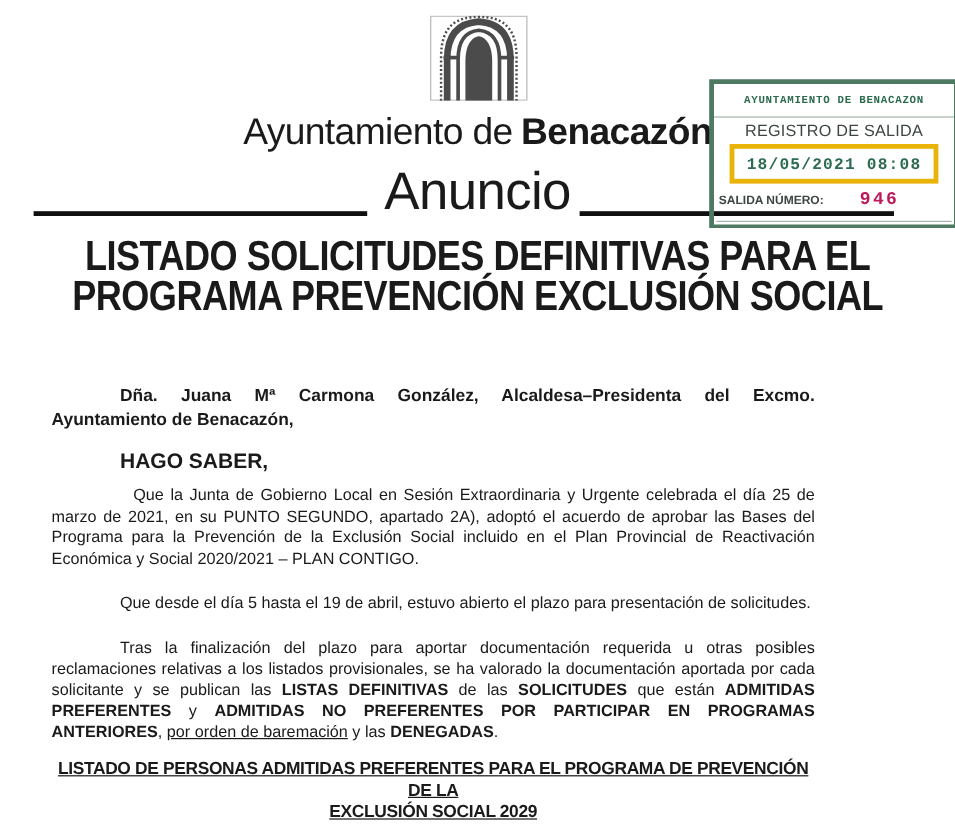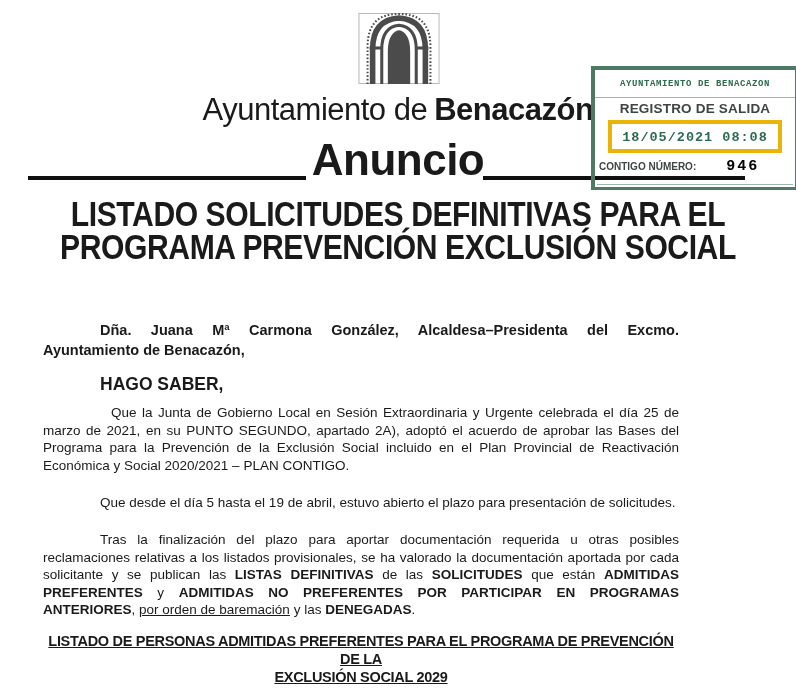--- a/index.html
+++ b/index.html
@@ -13,51 +13,51 @@
   .logo { position:absolute; left:358px; top:13px; width:82px; height:71px; }
 
   .doc-title {
     position:absolute; top:92px; left:0; width:100%;
     text-align:center; font-size:31px; letter-spacing:-0.5px; white-space:nowrap;
   }
   .doc-title .t-bold { font-weight:bold; margin-left:7px; }
 
   .banner-text {
     position:absolute; top:135px; left:0; width:100%;
-    text-align:center; font-size:44px; font-weight:bold; letter-spacing:-0.5px;
+    text-align:center; font-size:44px; font-weight:normal; letter-spacing:-0.5px;
   }
   .rule { position:absolute; top:176px; height:4px; background:#101010; }
   .rule-left  { left:28px;  width:278px; }
   .rule-right { left:483px; width:262px; }
 
   
   .stamp {
     position:absolute; left:591px; top:66px; width:208px; height:124px;
     border:4px solid #4e7a64; border-bottom-width:3px; box-sizing:border-box;
     background:transparent; z-index:3;
     font-family:"Liberation Mono", monospace;
   }
   .stamp-org {
     margin-top:9px; text-align:center; font-size:9px; font-weight:bold;
     color:#2d6b4f; letter-spacing:0.6px; white-space:nowrap;
   }
   .stamp-divider { border-top:1px solid #a3b5a8; margin-top:8px; }
   .stamp-registry {
     font-family:"Liberation Sans", sans-serif; text-align:center;
-    font-weight:bold; font-size:13.5px; color:#3e4642; margin-top:3px; letter-spacing:0.2px;
+    font-weight:normal; font-size:13.5px; color:#3e4642; margin-top:3px; letter-spacing:0.2px;
   }
   .stamp-datebox {
     margin:4px 13px 0 13px; border:4px solid #eab308; text-align:center; padding:4px 0 3px 0;
   }
   .stamp-date { font-size:13.5px; font-weight:bold; color:#2d6b52; letter-spacing:1px; white-space:nowrap; }
   .stamp-number-row { display:flex; align-items:baseline; margin:5px 4px 0 4px; }
   .stamp-number-label {
     font-family:"Liberation Sans", sans-serif; font-size:10px; font-weight:bold; color:#3e4642; white-space:nowrap;
   }
-  .stamp-number { font-size:15px; font-weight:bold; color:#000000; margin-left:30px; letter-spacing:2px; }
+  .stamp-number { font-size:15px; font-weight:bold; color:#be185d; margin-left:30px; letter-spacing:2px; }
   .stamp-bottom-line { position:absolute; left:2px; right:2px; bottom:2px; border-top:1px solid #a3b5a8; }
 
   
   .main-heading {
     position:absolute; top:197px; left:0; width:100%;
     text-align:center; font-weight:bold; font-size:35px; line-height:33px;
     transform:scaleX(0.86); transform-origin:50% 0; letter-spacing:-0.5px; white-space:nowrap;
   }
 
   
@@ -104,21 +104,21 @@
   <div class="rule rule-right"></div>
 
   <div class="stamp">
     <div class="stamp-org">AYUNTAMIENTO DE BENACAZON</div>
     <div class="stamp-divider"></div>
     <div class="stamp-registry">REGISTRO DE SALIDA</div>
     <div class="stamp-datebox">
       <span class="stamp-date">18/05/2021 08:08</span>
     </div>
     <div class="stamp-number-row">
-      <span class="stamp-number-label">CONTIGO NÚMERO:</span>
+      <span class="stamp-number-label">SALIDA NÚMERO:</span>
       <span class="stamp-number">946</span>
     </div>
     <div class="stamp-bottom-line"></div>
   </div>
 
   <div class="main-heading">
     <div>LISTADO SOLICITUDES DEFINITIVAS PARA EL</div>
     <div>PROGRAMA PREVENCIÓN EXCLUSIÓN SOCIAL</div>
   </div>
 

